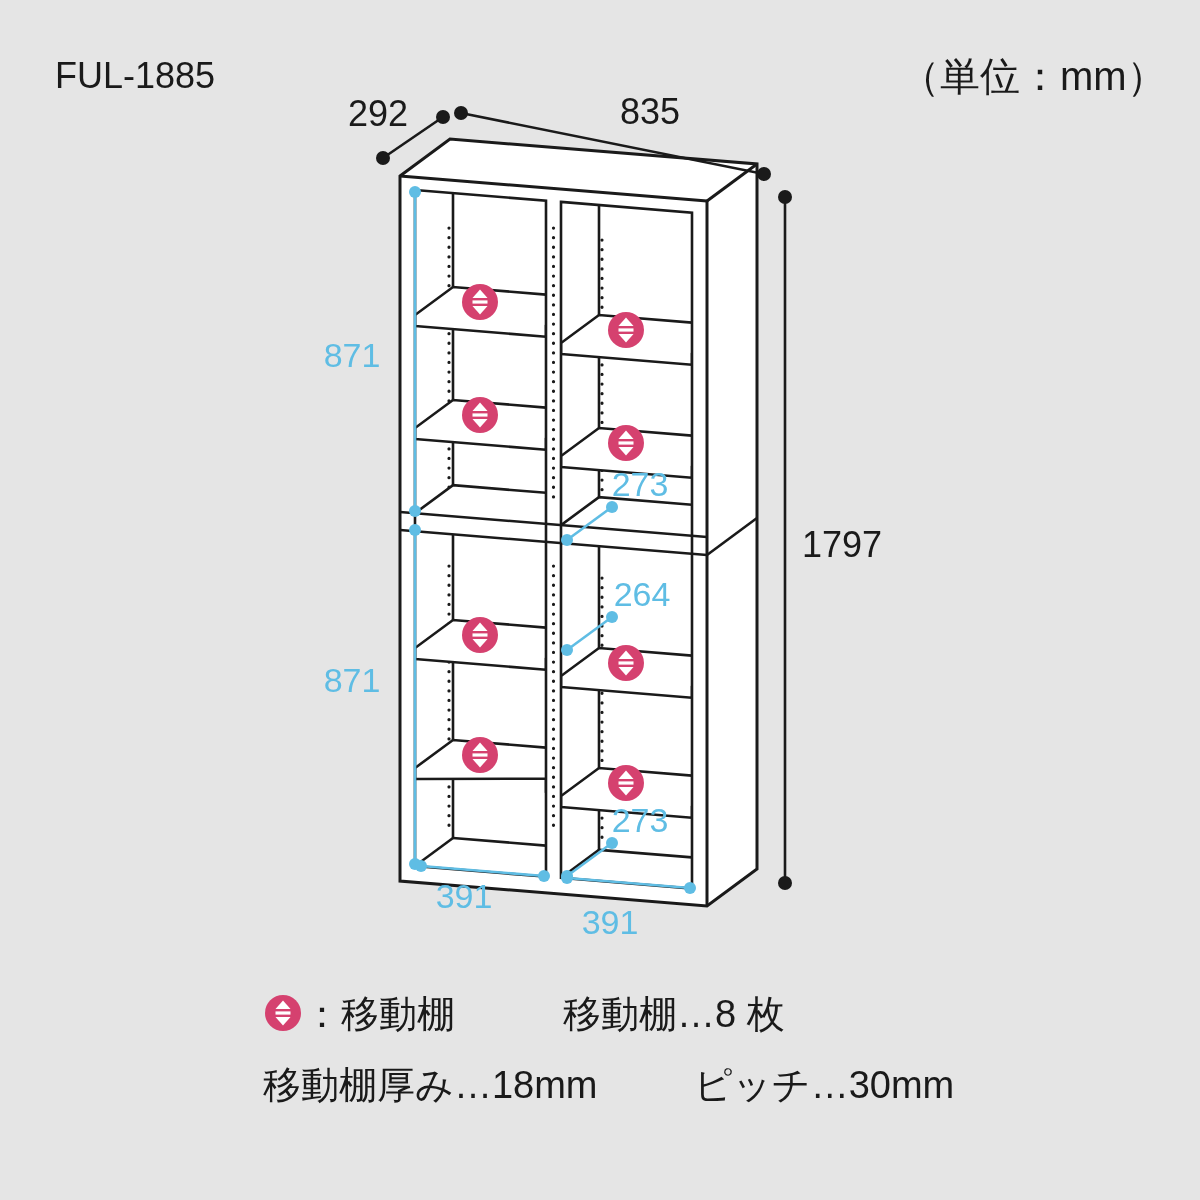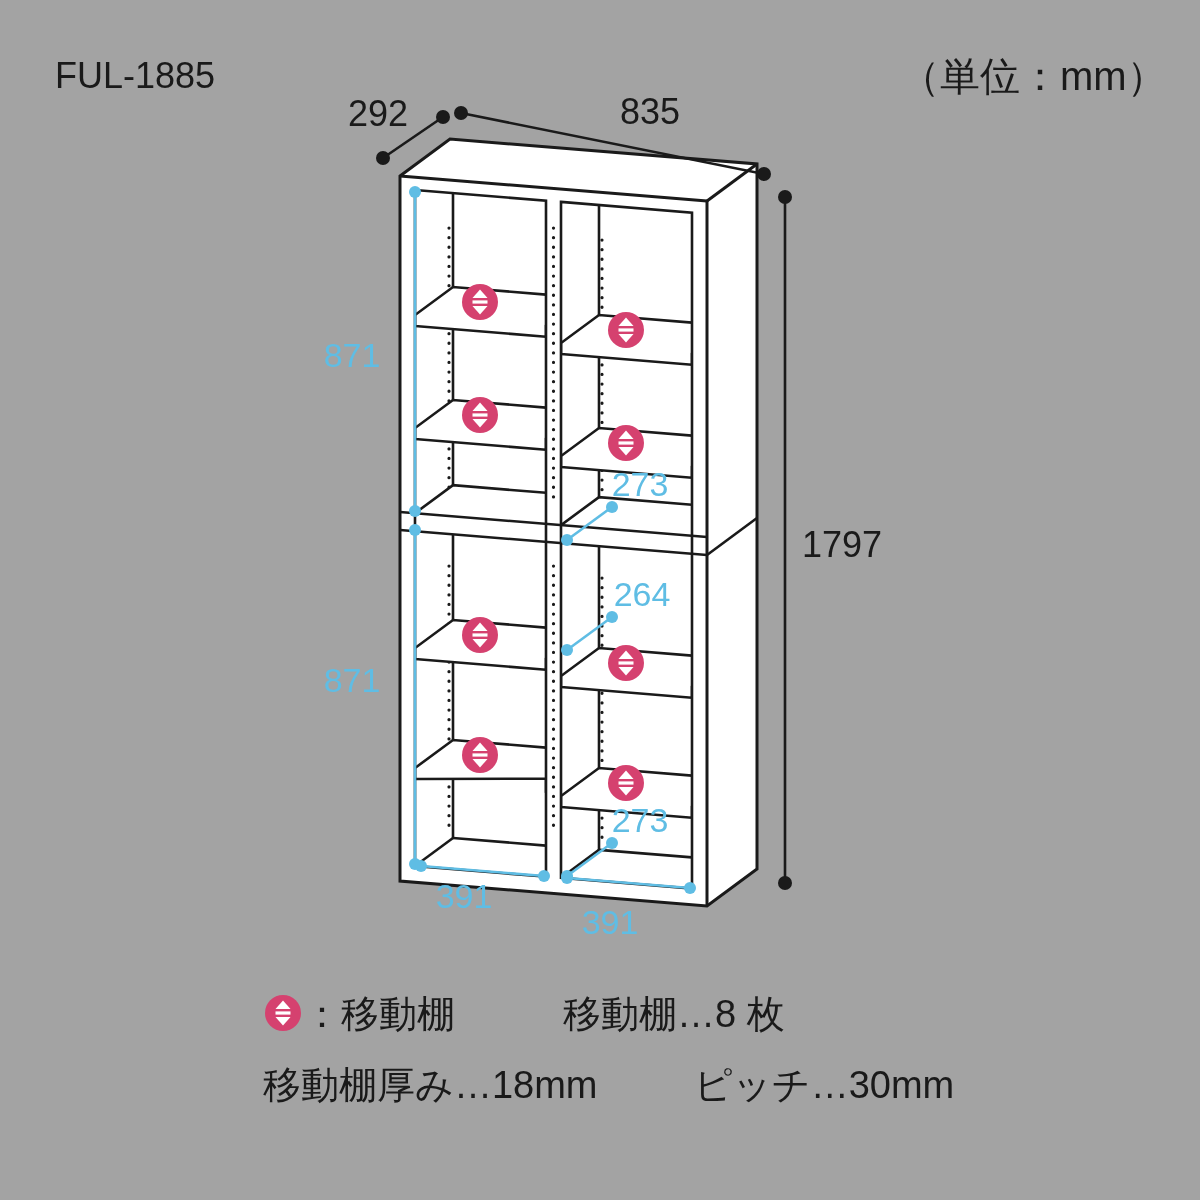--- a/index.html
+++ b/index.html
@@ -1,19 +1,19 @@
 <!DOCTYPE html>
 <html><head>
 <meta charset="utf-8">
 <style>
   html,body{margin:0;padding:0;background:#ffffff;}
   .canvas{
     position:relative;
     width:1200px;height:1200px;
-    background:#a3a3a3;
+    background:#e5e5e5;
     font-family:"Liberation Sans", sans-serif;
     overflow:hidden;
   }
   svg{display:block;}
   svg text{
     font-family:"Liberation Sans", sans-serif;
     fill:#1a1a1a;
   }
   .t-model{font-size:36px;}
   .t-unit{font-size:40px;}

